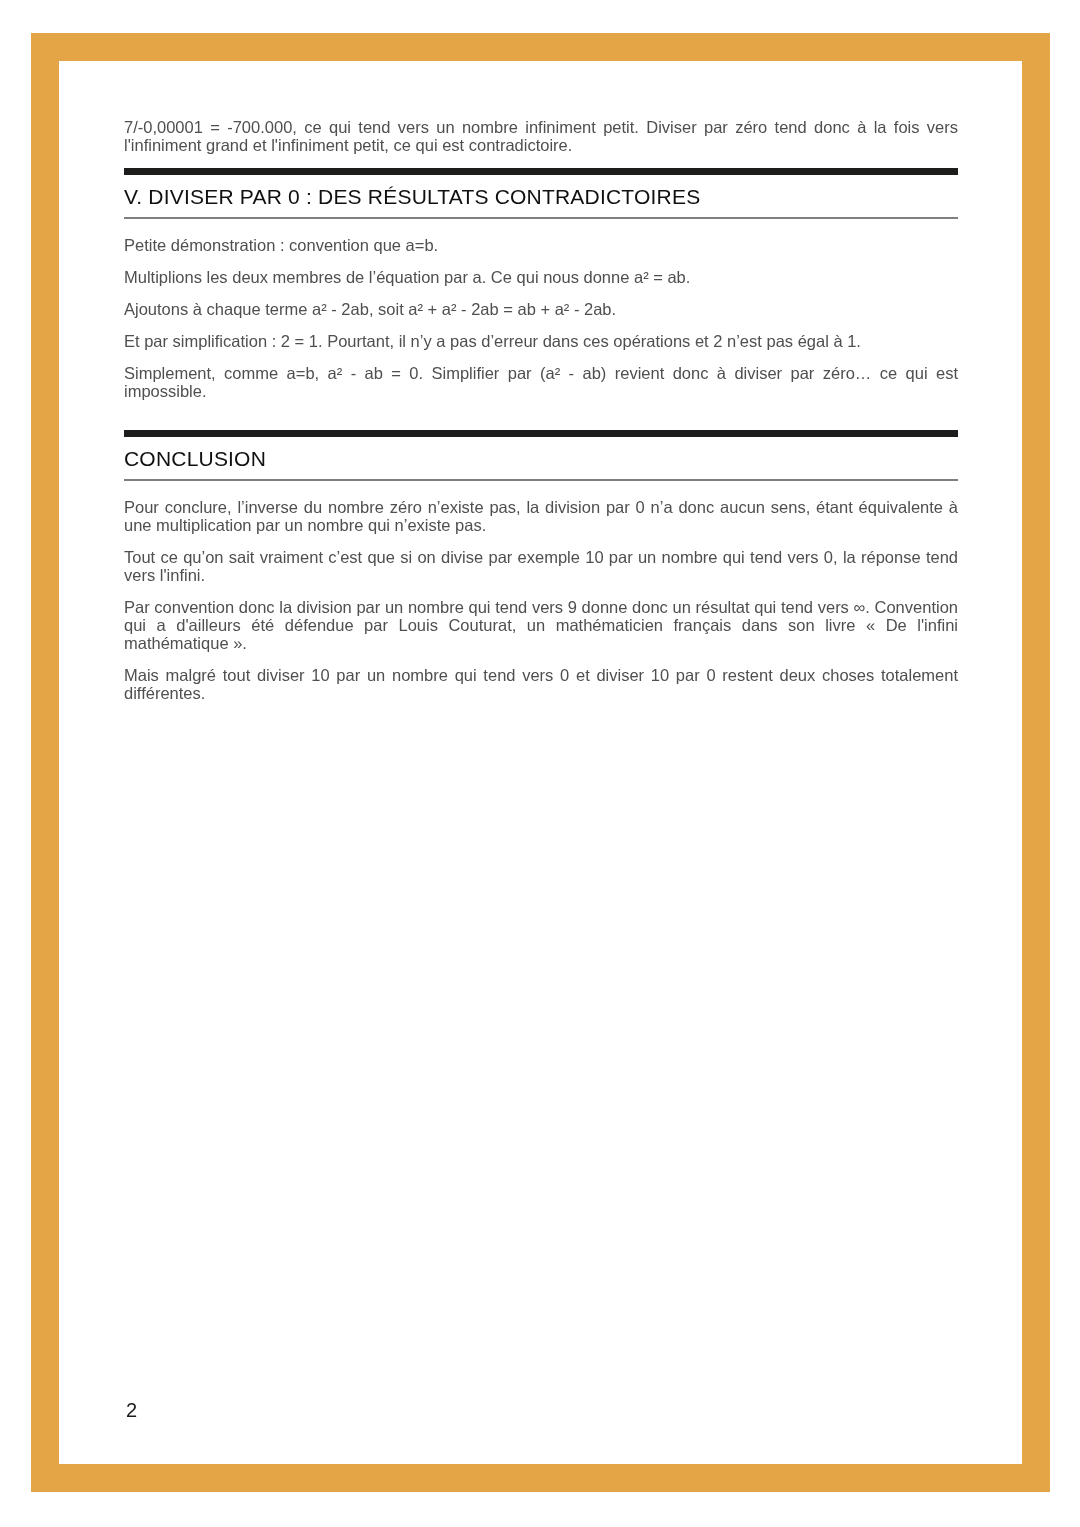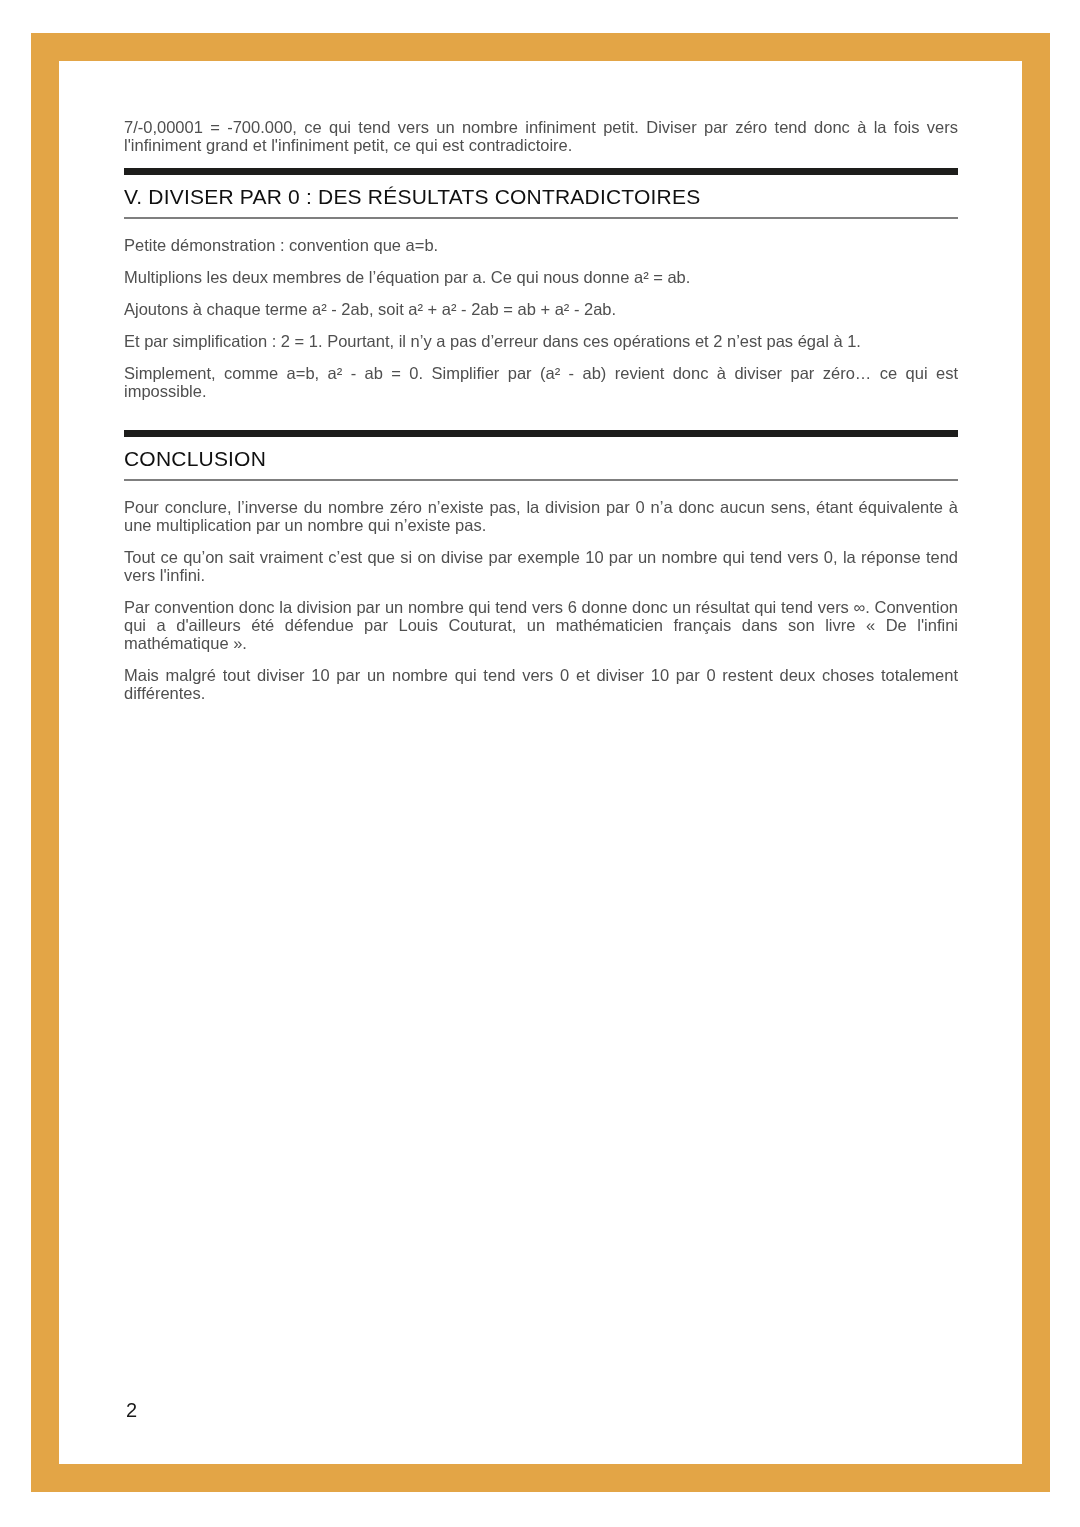--- a/index.html
+++ b/index.html
@@ -88,21 +88,21 @@
         <p>Et par simplification : 2 = 1. Pourtant, il n’y a pas d’erreur dans ces opérations et 2 n’est pas égal à 1.</p>
         <p>Simplement, comme a=b, a² - ab = 0. Simplifier par (a² - ab) revient donc à diviser par zéro… ce qui est impossible.</p>
       </div>
 
       <div class="divider-bar spaced"></div>
       <h2 class="section-title">CONCLUSION</h2>
       <div class="title-underline"></div>
       <div class="paras">
         <p>Pour conclure, l’inverse du nombre zéro n’existe pas, la division par 0 n’a donc aucun sens, étant équivalente à une multiplication par un nombre qui n’existe pas.</p>
         <p>Tout ce qu’on sait vraiment c’est que si on divise par exemple 10 par un nombre qui tend vers 0, la réponse tend vers l'infini.</p>
-        <p>Par convention donc la division par un nombre qui tend vers 6 donne donc un résultat qui tend vers ∞. Convention qui a d'ailleurs été défendue par Louis Couturat, un mathématicien français dans son livre « De l'infini mathématique ».</p>
+        <p>Par convention donc la division par un nombre qui tend vers 9 donne donc un résultat qui tend vers ∞. Convention qui a d'ailleurs été défendue par Louis Couturat, un mathématicien français dans son livre « De l'infini mathématique ».</p>
         <p>Mais malgré tout diviser 10 par un nombre qui tend vers 0 et diviser 10 par 0 restent deux choses totalement différentes.</p>
       </div>
 
     </div>
   </div>
 
   <div class="page-number">2</div>
 </div>
 
 </body></html>

